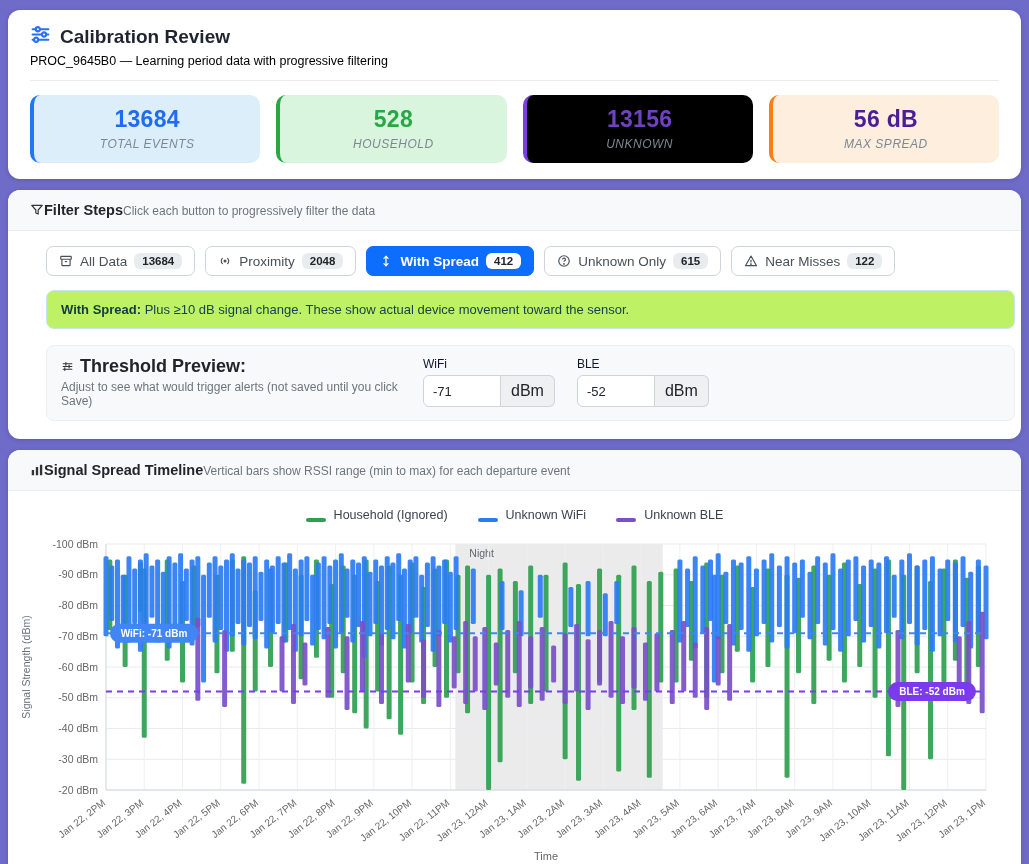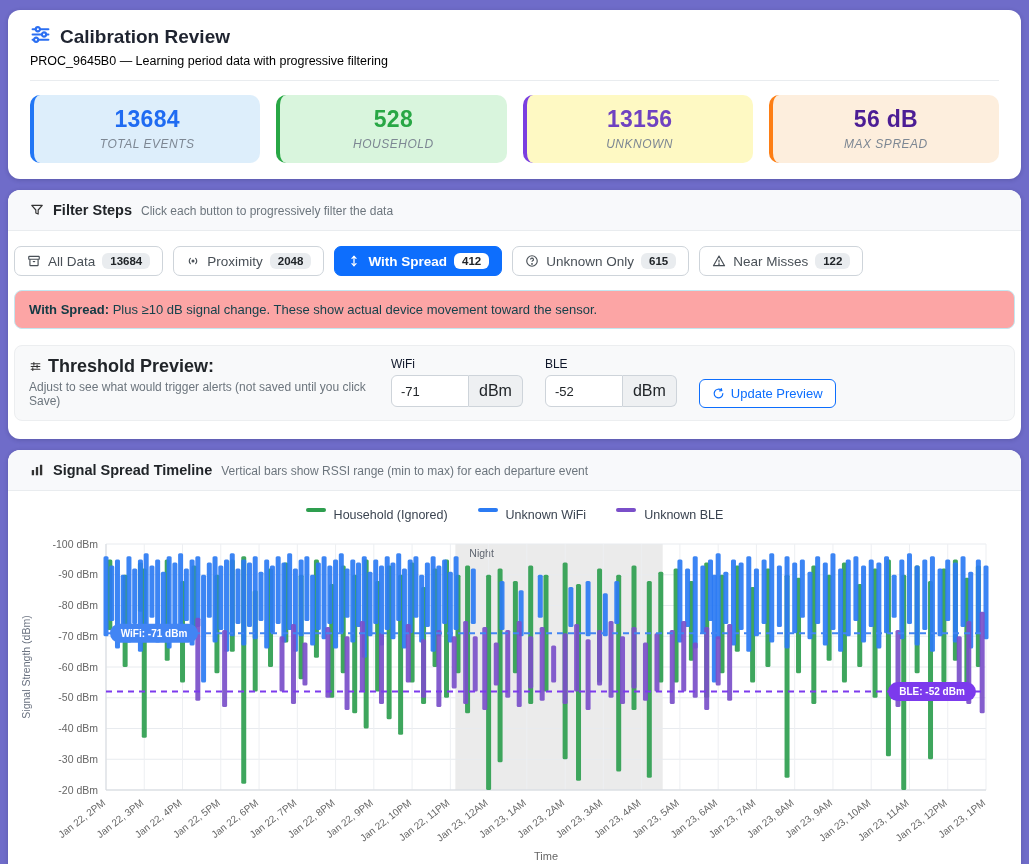--- a/index.html
+++ b/index.html
@@ -16,37 +16,37 @@
   .title-row { display:flex; align-items:center; gap:9px; }
   .page-title { font-size:19px; font-weight:700; color:#1f2430; }
   .subtitle { font-size:12.5px; color:#000000; margin-top:5px; }
   .divider { border-top:1px solid #e9ecef; margin:12px 0 14px; }
   .cards { display:grid; grid-template-columns:repeat(4,1fr); gap:16px; }
   .stat-card { border-radius:10px; border-left:4px solid; text-align:center; padding:11px 8px 12px; }
   .stat-value { font-size:23px; font-weight:700; letter-spacing:.3px; }
   .stat-label { font-size:12px; color:#7d8793; margin-top:4px; letter-spacing:.5px;font-style:italic; }
 
   
-  .panel-head { display:flex; align-items:baseline; gap:9px; padding:12px 22px;
+  .panel-head { display:flex; align-items:baseline; padding:12px 22px;
     background:#f8f9fb; border-bottom:1px solid #e9ecef; border-radius:12px 12px 0 0; }
   .panel-head .hicon { align-self:center; display:flex; }
   .head-title { font-size:14.5px; font-weight:700; color:#212529; }
   .head-sub { font-size:12px; color:#6c757d; }
 
   
-  .p2-body { padding:15px 6px 18px; }
+  .p2-body { padding:15px 6px 18px;margin-left:32px; }
   .btn-row { display:flex; gap:10px; }
   .fbtn { display:flex; align-items:center; gap:7px; padding:6px 12px; background:#fff;
     border:1px solid #ced4da; border-radius:7px; color:#495057; font-size:13.5px;
     font-family:inherit; cursor:pointer; }
   .fbtn .cnt { background:#e9ecef; color:#212529; font-weight:700; font-size:11.5px;
     padding:2px 8px; border-radius:6px; }
   .fbtn.active { background:#0d6efd; border-color:#0d6efd; color:#fff; font-weight:700; }
   .fbtn.active .cnt { background:#fff; }
-  .info-alert { margin-top:14px; background:#fca5a5; border:1px solid #c3e7f0; border-radius:8px;
+  .info-alert { margin-top:14px; background:#bef264; border:1px solid #c3e7f0; border-radius:8px;
     padding:11px 14px; font-size:13px; color:#17424c; }
   .info-alert b { color:#123a44; }
   .thresh-box { margin-top:16px; background:#f8f9fa; border:1px solid #eceef0; border-radius:8px;
     padding:10px 14px 12px; display:flex; align-items:center; gap:22px; }
   .thresh-left { flex:0 0 auto; max-width:340px; }
   .thresh-title { font-size:18px; font-weight:700; color:#212529; display:flex; align-items:center; gap:6px; }
   .thresh-sub { font-size:12px; color:#6c757d; margin-top:3px; }
   .field { display:flex; flex-direction:column; }
   .field-label { font-size:12px; color:#0f172a; margin-bottom:4px; }
   .igroup { display:flex; }
@@ -54,21 +54,21 @@
     border:1px solid #ced4da; border-radius:6px 0 0 6px; color:#212529; background:#fff; }
   .igroup .suffix { padding:6px 10px; font-size:16px; color:#212529; background:#eef0f2;
     border:1px solid #ced4da; border-left:none; border-radius:0 6px 6px 0; }
   .update-btn { align-self:flex-end; display:flex; align-items:center; gap:6px; background:#fff;
     border:1px solid #0d6efd; color:#0d6efd; font-size:13px; font-family:inherit;
     border-radius:6px; padding:6px 12px; cursor:pointer; }
 
   
   .p3 { flex:1; display:flex; flex-direction:column; }
   .legend-row { display:flex; justify-content:center; gap:30px; padding:17px 0 4px; }
-  .legend-item { display:flex; align-items:flex-start; gap:8px; font-size:12.5px; color:#3a4350; cursor:pointer; }
+  .legend-item { display:flex; align-items:flex-end; gap:8px; font-size:12.5px; color:#3a4350; cursor:pointer; }
   .legend-dash { width:20px; height:4px; border-radius:2px; }
   .chart-wrap { position:relative; flex:1; padding:0 6px; }
 </style>
 </head>
 <body>
 
 <div class="panel p1">
   <div class="title-row">
     <span class="hicon">
       <svg width="21" height="21" viewBox="0 0 24 24" fill="none" stroke="#2b6ff2" stroke-width="2.4" stroke-linecap="round">
@@ -86,21 +86,21 @@
   <div class="divider"></div>
   <div class="cards">
     <div class="stat-card" style="background: rgb(221, 238, 251); border-left-color: rgb(33, 118, 245);">
       <div class="stat-value" style="color: rgb(31, 107, 242);">13684</div>
       <div class="stat-label">TOTAL EVENTS</div>
     </div>
     <div class="stat-card" style="background: rgb(217, 245, 221); border-left-color: rgb(40, 167, 69);">
       <div class="stat-value" style="color: rgb(40, 167, 69);">528</div>
       <div class="stat-label">HOUSEHOLD</div>
     </div>
-    <div class="stat-card" style="background: #fef9c3; border-left-color: rgb(122, 63, 224);">
+    <div class="stat-card" style="background: #000000; border-left-color: rgb(122, 63, 224);">
       <div class="stat-value" style="color: rgb(111, 66, 193);">13156</div>
       <div class="stat-label">UNKNOWN</div>
     </div>
     <div class="stat-card" style="background: rgb(253, 238, 221); border-left-color: rgb(253, 126, 20);">
       <div class="stat-value" style="color: #4c1d95;">56 dB</div>
       <div class="stat-label">MAX SPREAD</div>
     </div>
   </div>
 </div>
 
@@ -201,29 +201,20 @@
           <span class="suffix">dBm</span>
         </span>
       </div>
       <div class="field">
         <span class="field-label">BLE</span>
         <span class="igroup">
           <input value="-52" style="">
           <span class="suffix">dBm</span>
         </span>
       </div>
-      <button class="update-btn">
-        <span style="display:flex">
-          <svg width="13" height="13" viewBox="0 0 24 24" fill="none" stroke="#0d6efd" stroke-width="2.2" stroke-linecap="round">
-              <path d="M20 12a8 8 0 1 1-2.4-5.7"></path>
-              <polyline points="17.2,2.8 18,6.6 14.2,7.2"></polyline>
-            </svg>
-        </span>
-        <span>Update Preview</span>
-      </button>
     </div>
   </div>
 </div>
 
 <div class="panel p3">
   <div class="panel-head">
     <span class="hicon">
       <svg width="14" height="14" viewBox="0 0 24 24" fill="#333">
           <rect x="3" y="12" width="4" height="9" rx="0.5"></rect>
           <rect x="10" y="7" width="4" height="14" rx="0.5"></rect>

